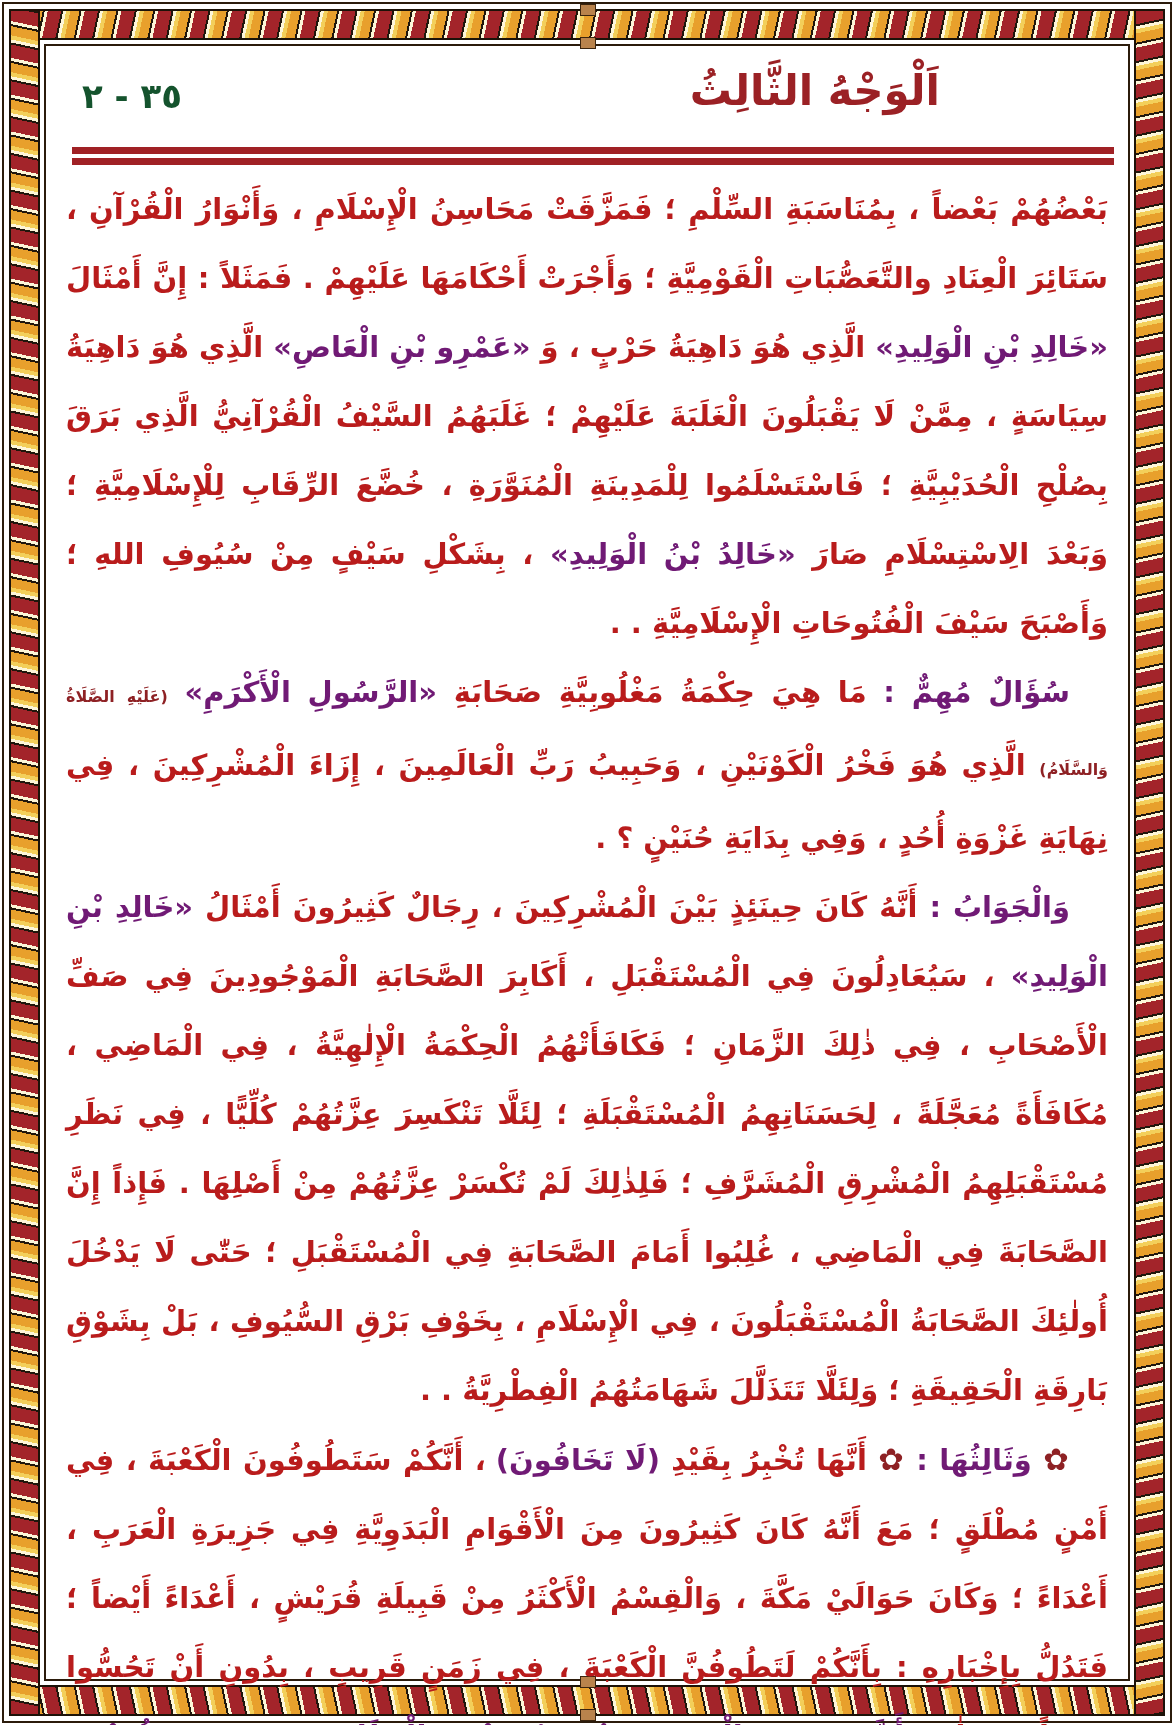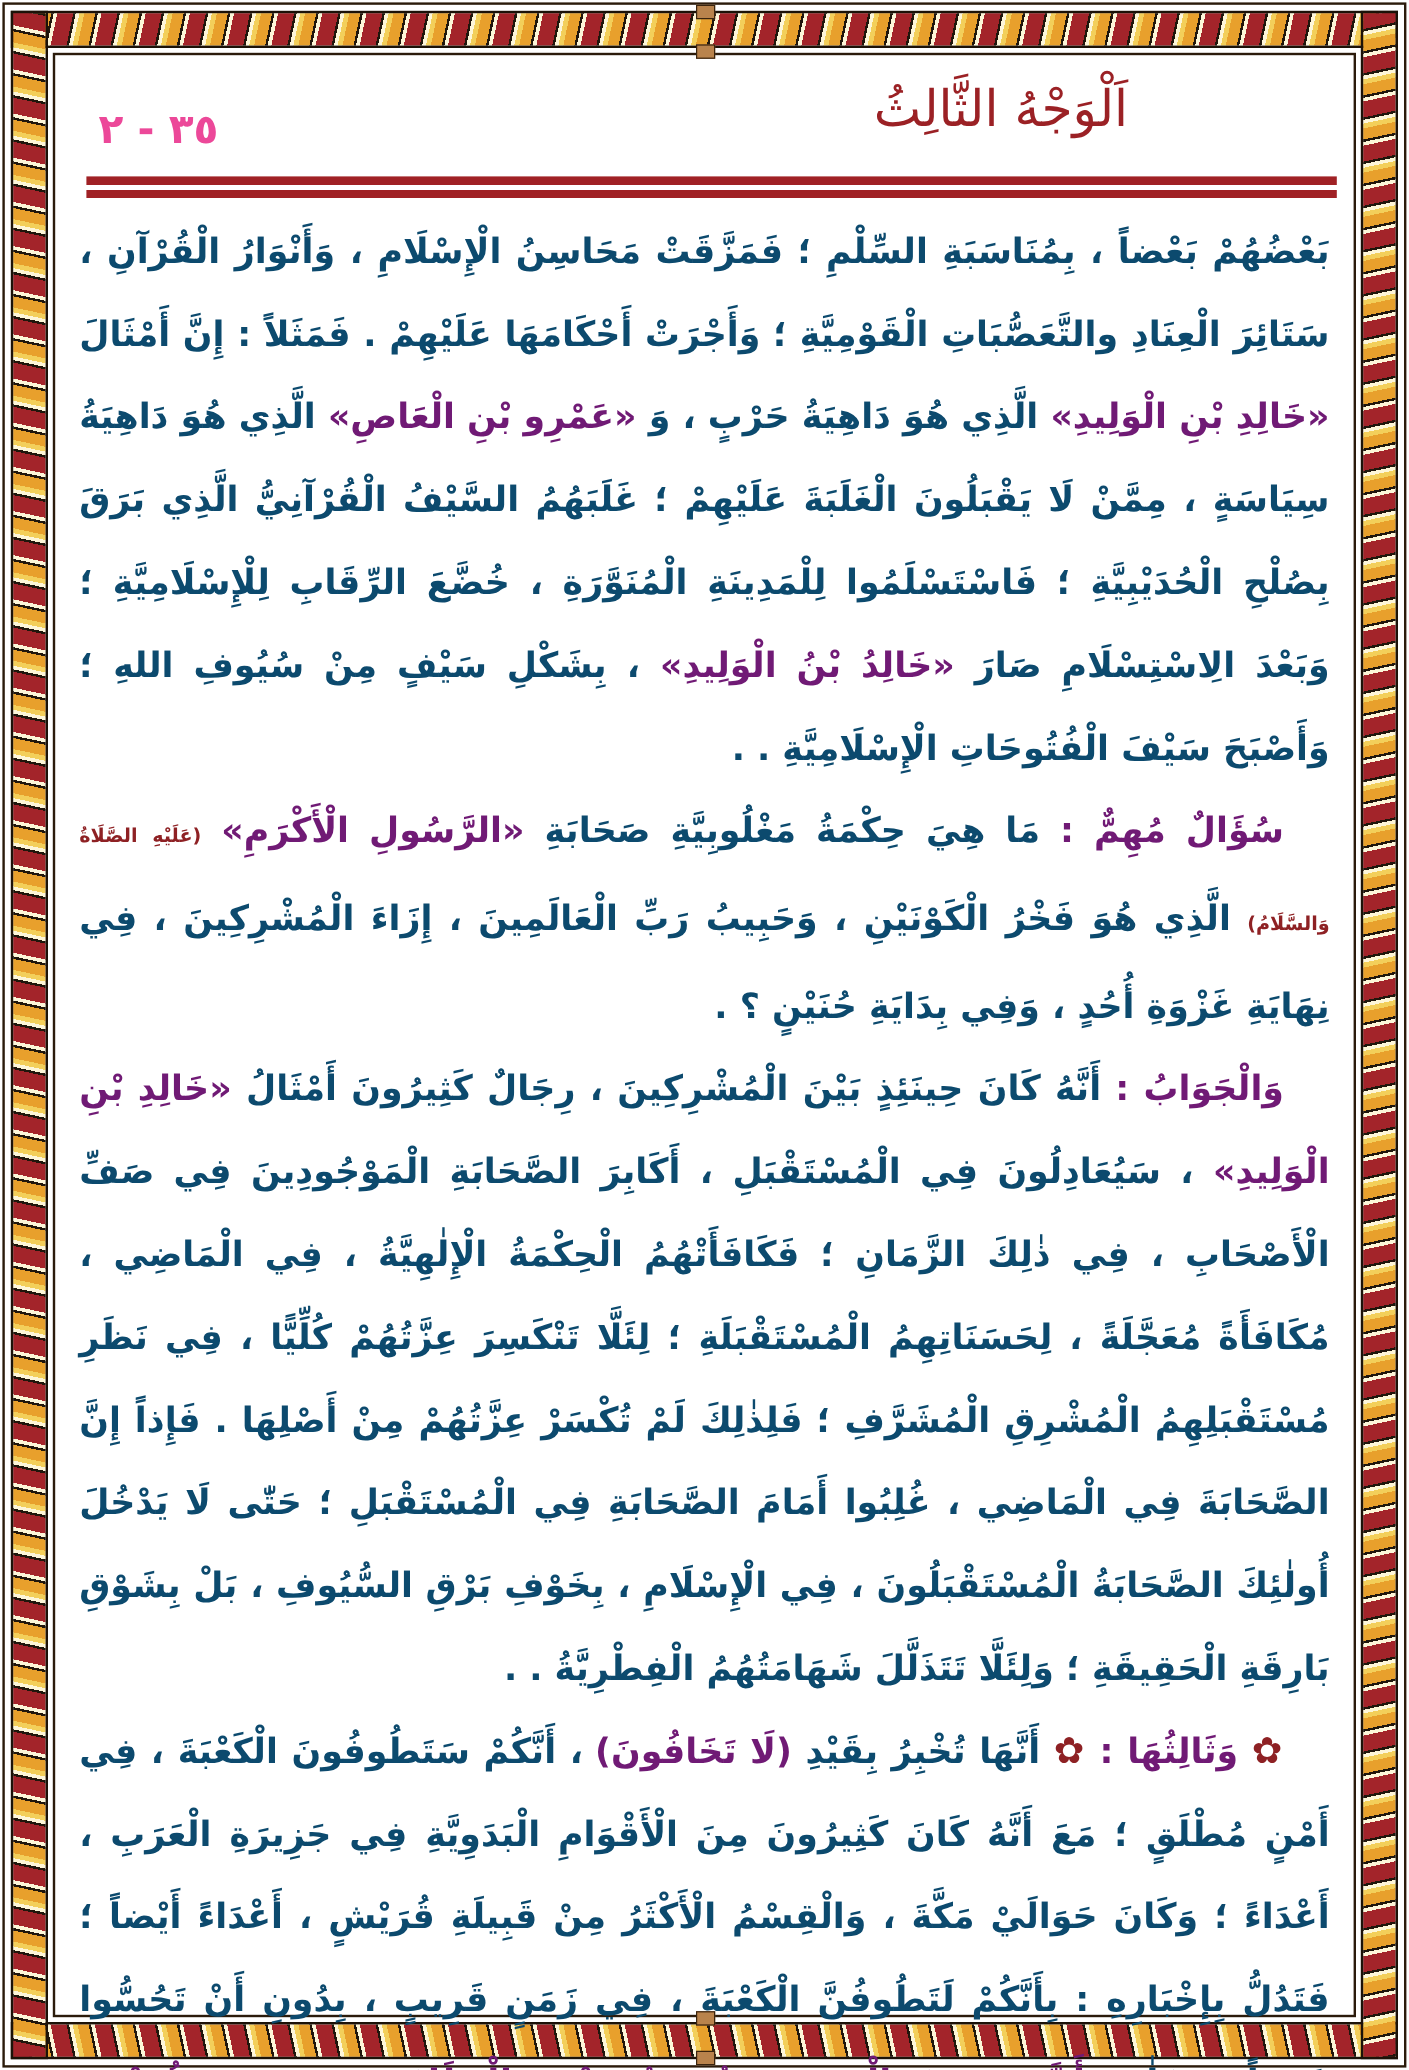--- a/index.html
+++ b/index.html
@@ -18,41 +18,41 @@
   .band.left  {top:9px;bottom:9px;left:9px;width:27px;
     background:repeating-linear-gradient(12deg,#a3242a 0 13px,#20160c 13px 15px,#fdf6d8 15px 18px,#f3cf5a 18px 22px,#e8a02c 22px 31px,#20160c 31px 33px,#fdf6d8 33px 36px);}
   .band.right {top:9px;bottom:9px;right:9px;width:27px;
     background:repeating-linear-gradient(168deg,#a3242a 0 13px,#20160c 13px 15px,#fdf6d8 15px 18px,#f3cf5a 18px 22px,#e8a02c 22px 31px,#20160c 31px 33px,#fdf6d8 33px 36px);}
   .joint{position:absolute;width:14px;height:10px;background:#b9834c;border:1px solid #3a240e;}
   .joint.t1{top:4px;left:580px;}  .joint.t2{top:37px;left:580px;}
   .joint.b1{bottom:4px;left:580px;}.joint.b2{bottom:37px;left:580px;}
 
   
   .page-num{
-    position:absolute;top:88px;left:82px;direction:ltr;
-    color:#ec4899;font-size:34px;font-weight:bold;letter-spacing:3px;
+    position:absolute;top:76px;left:82px;direction:ltr;
+    color:#14532d;font-size:34px;font-weight:bold;letter-spacing:3px;
   }
   .title{
     position:absolute;top:66px;right:234px;direction:rtl;
-    color:#9b2125;font-size:42px;font-weight:normal;white-space:nowrap;
+    color:#9b2125;font-size:42px;font-weight:bold;white-space:nowrap;
   }
   .title-rule{
     position:absolute;top:147px;left:72px;right:60px;height:18px;
     background:linear-gradient(to bottom,#a02125 0 7px,#ffffff 7px 11px,#a02125 11px 18px);
   }
 
   
   .body-text{
     position:absolute;top:175px;left:66px;right:66px;bottom:58px;
     direction:rtl;text-align:justify;
     color:#000;font-size:29px;font-weight:bold;line-height:69px;
   }
   .body-text p{margin:0;padding:0;}
   .body-text p.indent{text-indent:38px;}
-  .seg-black{color:#0c4a6e;}
+  .seg-black{color:#b91c1c;}
   .seg-red{color:#701a75;}
   .seg-pbuh{color:#8e2124;font-size:0.55em;}
   .seg-ornament{color:#8e2124;font-size:1.05em;}
 </style>
 </head>
 <body>
 
 <div class="edge-line"></div>
 <div class="band top"></div>
 <div class="band bottom"></div>

